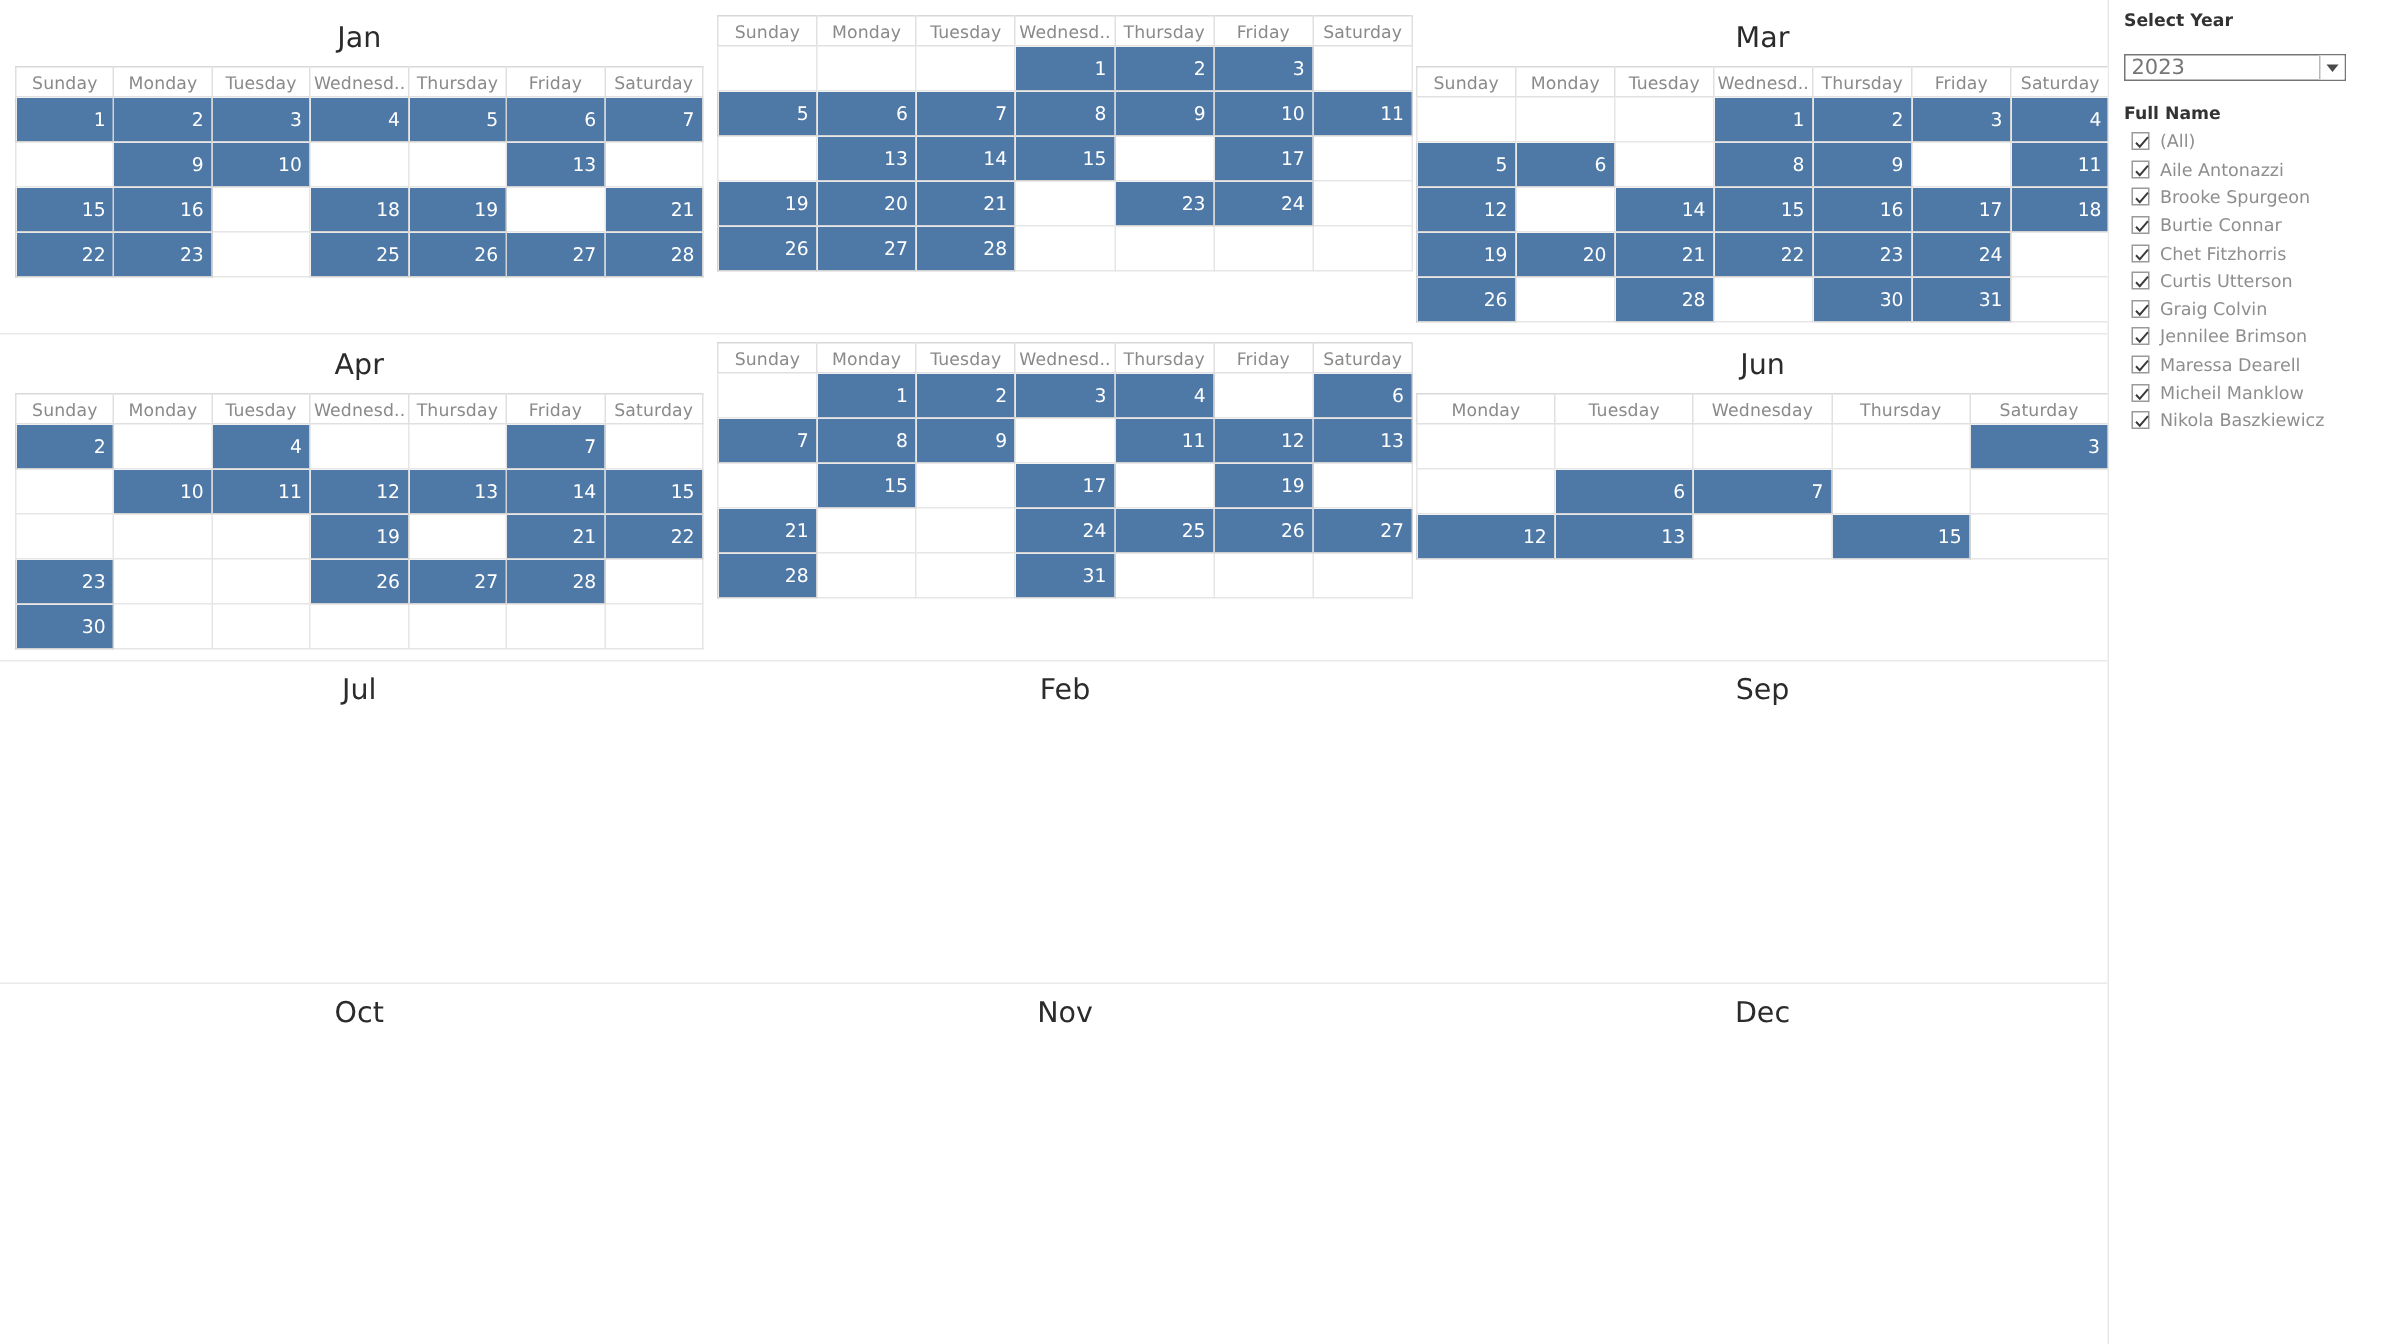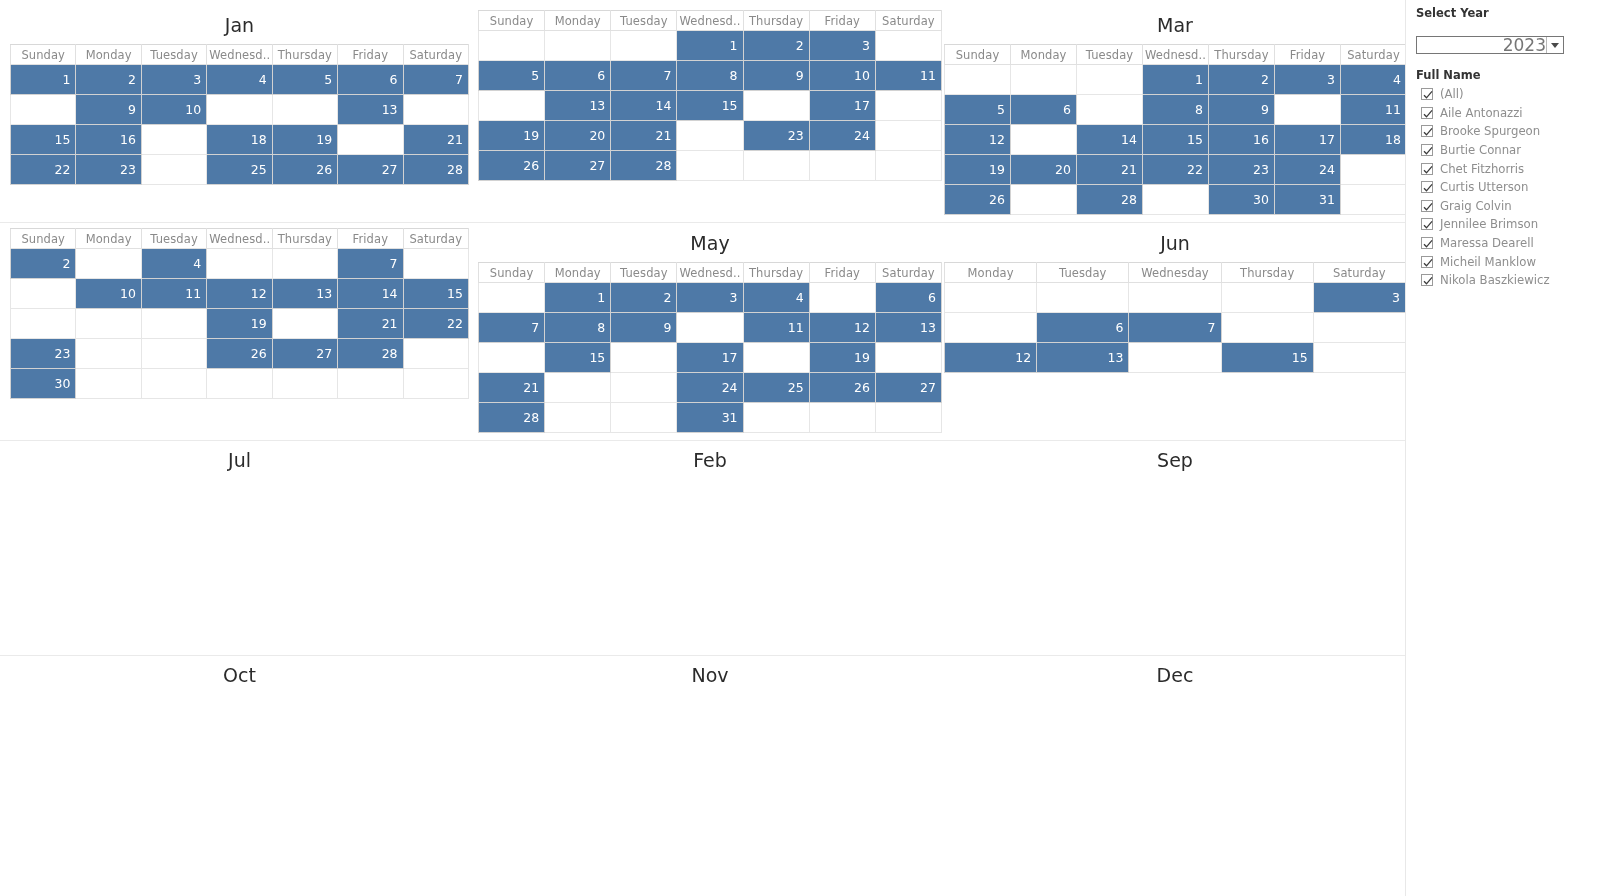--- a/index.html
+++ b/index.html
@@ -117,27 +117,26 @@
     width: 148px;
     height: 18px;
     border: 1px solid #767676;
     background: #fff;
     display: flex;
     align-items: center;
   }
 
   .year-value {
     flex: 1;
-    font-size: 17px;
+    font-size: 14px;
     color: #767676;
     padding-left: 4px;
     line-height: 16px;
     white-space: nowrap;
     overflow: hidden;
-    text-align: right;
   }
 
   .year-arrow-btn {
     width: 17px;
     height: 16px;
     border-left: 1px solid #b9b9b9;
     background: #fff;
     display: flex;
     align-items: center;
     justify-content: center;
@@ -367,20 +366,21 @@
                   <td class="on" style="height: 30px;">30</td>
                   <td class="on" style="height: 30px;">31</td>
                   <td class="off" style="height: 30px;"></td>
                 </tr>
               </tbody>
             </table>
           </div>
         </div>
         <div class="month-row" style="position: absolute; left: 0px; top: 228px; width: 1406px;">
           <div class="month-cell" style="position: absolute; left: 10px; top: 0px; width: 459px;">
+            <div class="month-title">Apr</div>
             <table class="cal-table" style="width: 459px;">
               <thead>
                 <tr>
                   <th style="width: 65px;">Sunday</th>
                   <th style="width: 65px;">Monday</th>
                   <th style="width: 65px;">Tuesday</th>
                   <th style="width: 65px;">Wednesd..</th>
                   <th style="width: 65px;">Thursday</th>
                   <th style="width: 65px;">Friday</th>
                   <th style="width: 65px;">Saturday</th>
@@ -429,21 +429,20 @@
                   <td class="off" style="height: 30px;"></td>
                   <td class="off" style="height: 30px;"></td>
                   <td class="off" style="height: 30px;"></td>
                   <td class="off" style="height: 30px;"></td>
                   <td class="off" style="height: 30px;"></td>
                 </tr>
               </tbody>
             </table>
           </div>
           <div class="month-cell" style="position: absolute; left: 478px; top: 0px; width: 464px;">
-            <div class="month-title">May</div>
             <table class="cal-table" style="width: 464px;">
               <thead>
                 <tr>
                   <th style="width: 66px;">Sunday</th>
                   <th style="width: 66px;">Monday</th>
                   <th style="width: 66px;">Tuesday</th>
                   <th style="width: 66px;">Wednesd..</th>
                   <th style="width: 66px;">Thursday</th>
                   <th style="width: 66px;">Friday</th>
                   <th style="width: 66px;">Saturday</th>

